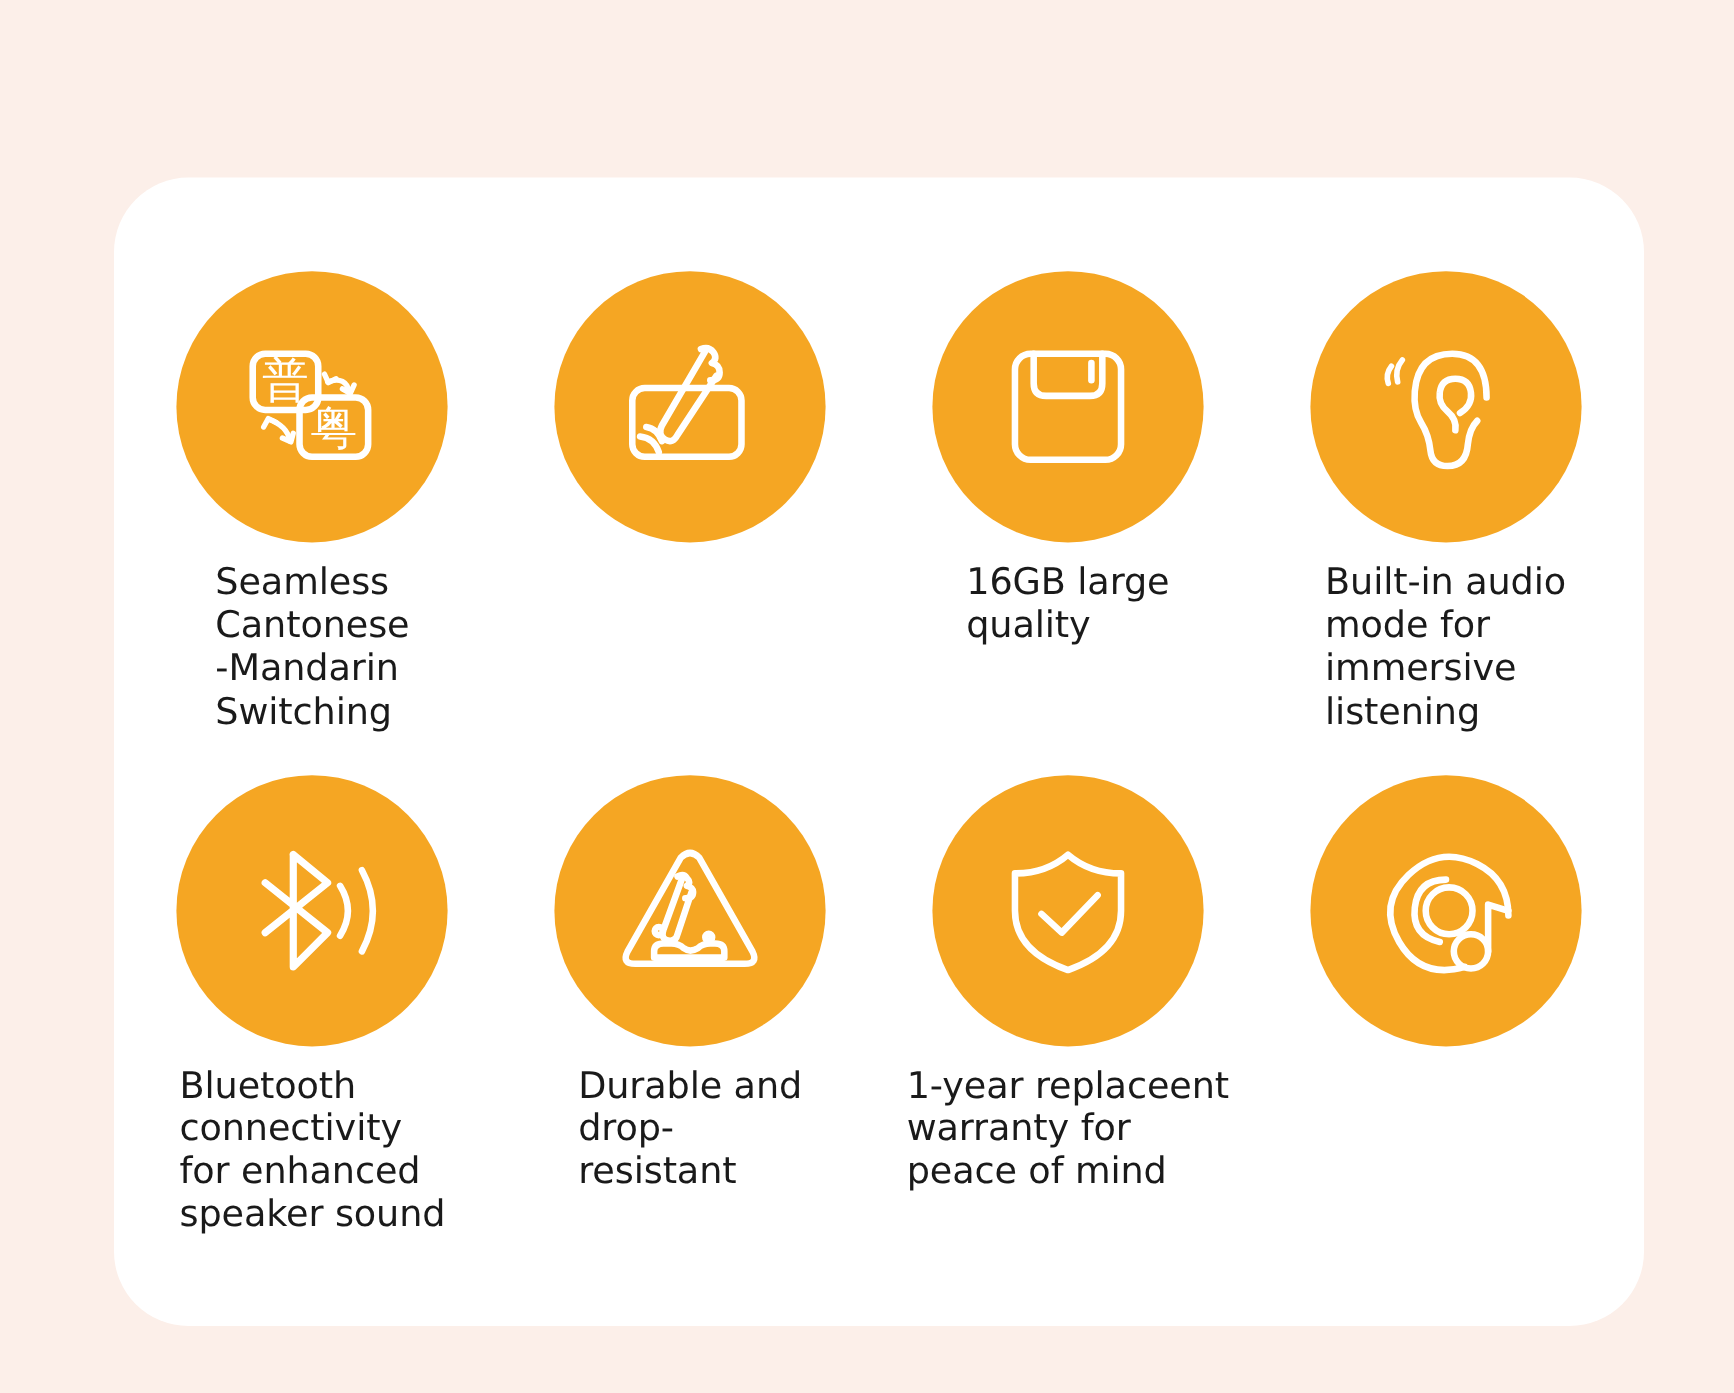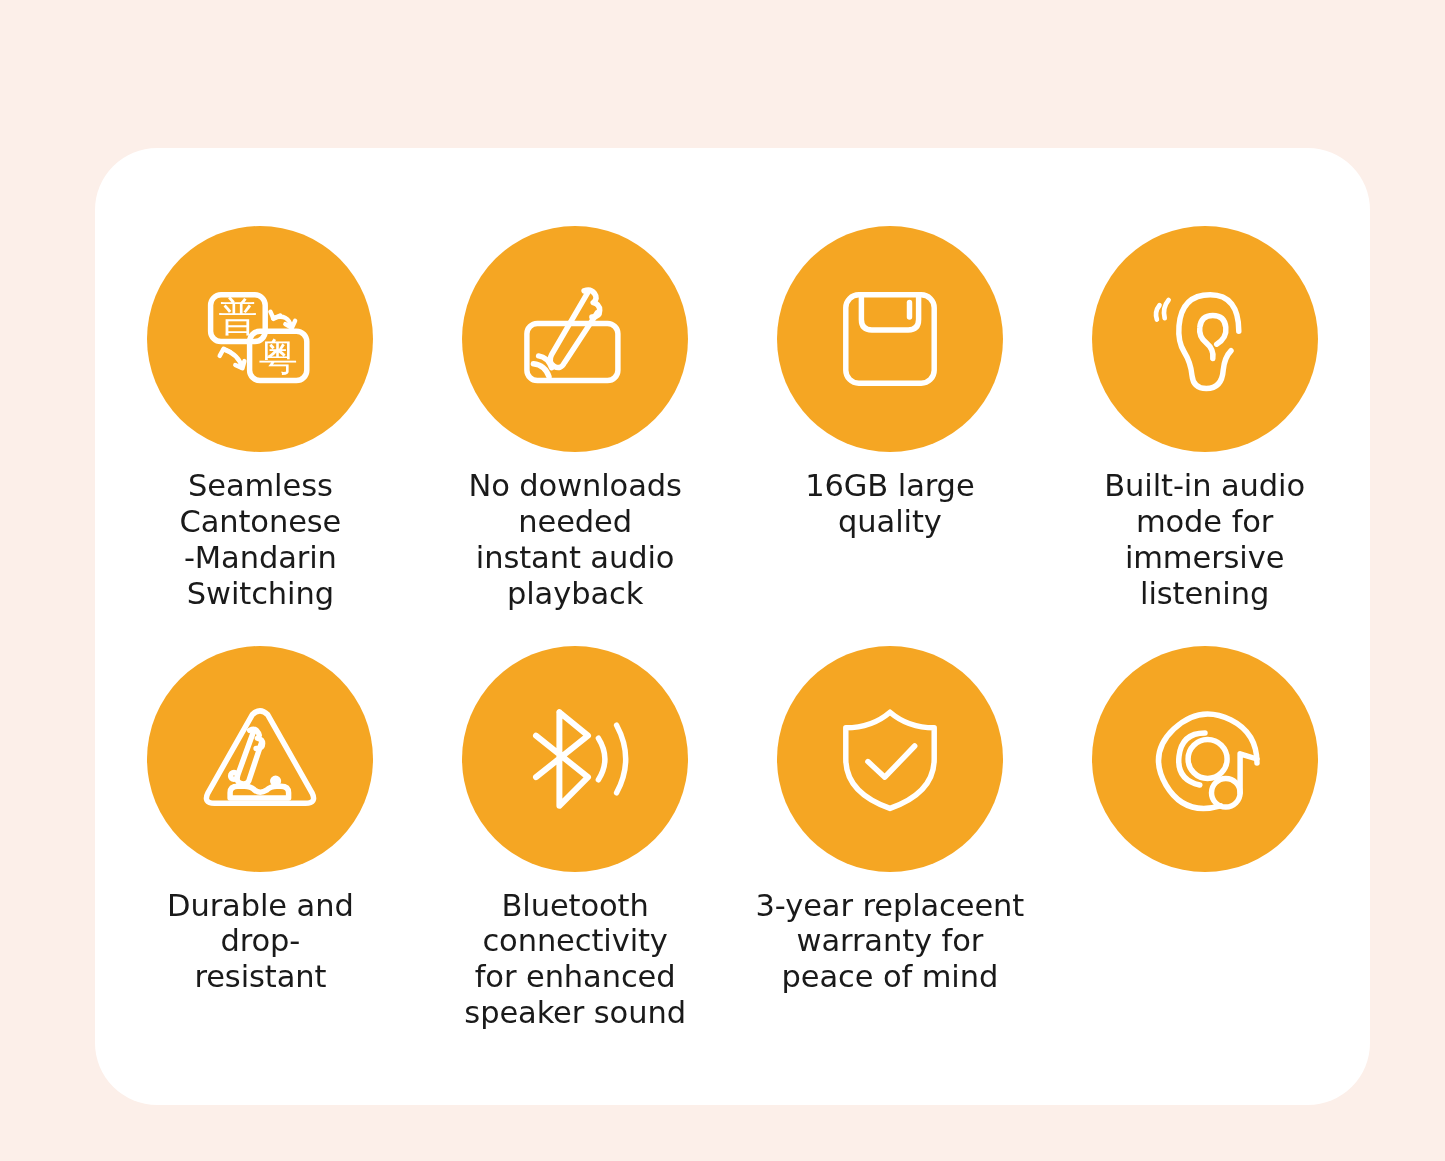--- a/index.html
+++ b/index.html
@@ -62,21 +62,20 @@
   }
 
   .icon-circle svg {
     display: block;
     width: 130px;
     height: 130px;
   }
 
   .feature-caption {
     margin-top: 16px;
-    text-align: center;
     color: #1a1a1a;
     font-size: 30.5px;
     line-height: 1.18;
     letter-spacing: -0.1px;
     white-space: pre-line;
     font-family: "DejaVu Sans", sans-serif;
   }
 
   .cjk-glyph {
     font-family: "DejaVu Sans", sans-serif;
@@ -122,24 +121,20 @@
           <svg viewBox="0 0 100 100" xmlns="http://www.w3.org/2000/svg">
             <g fill="none" stroke="#ffffff" stroke-width="4.2" stroke-linecap="round" stroke-linejoin="round">
               <rect x="13" y="38" width="70" height="44" rx="8"></rect>
               <path d="M57,13 q5,-2 8,2 q3,4 -1,7 q5,1 5,6 q0,5 -6,5"></path>
               <path d="M60,14 L32,62 q-3,6 2,9 q5,3 8,-3 L67,30"></path>
               <path d="M22,63 q7,1 10,9"></path>
               <path d="M18,69 q9,1 12,10"></path>
             </g>
           </svg>
         </div>
-        <div class="feature-caption">No downloads
-needed
-instant audio
-playback</div>
       </div>
 
       <div class="feature-item">
         <div class="icon-circle">
           <svg viewBox="0 0 100 100" xmlns="http://www.w3.org/2000/svg">
             <g fill="none" stroke="#ffffff" stroke-width="4.2" stroke-linecap="round" stroke-linejoin="round">
               <rect x="16" y="16" width="68" height="68" rx="10"></rect>
               <path d="M28,16 L28,35 q0,8 8,8 L64,43 q8,0 8,-8 L72,16"></path>
               <line x1="65" y1="22" x2="65" y2="33"></line>
             </g>
@@ -159,20 +154,38 @@
             <g fill="none" stroke="#ffffff" stroke-width="3.6" stroke-linecap="round">
               <path d="M22,20 q-5,6 -3,14"></path>
               <path d="M15,24 q-4,5 -2,11"></path>
             </g>
           </svg>
         </div>
         <div class="feature-caption">Built-in audio
 mode for
 immersive
 listening</div>
+      </div>
+
+      <div class="feature-item">
+        <div class="icon-circle">
+          <svg viewBox="0 0 100 100" xmlns="http://www.w3.org/2000/svg">
+            <g fill="none" stroke="#ffffff" stroke-width="4.6" stroke-linecap="round" stroke-linejoin="round">
+              <path d="M38,14 L38,86 L60,64 L20,32 M20,64 L60,32 L38,14"></path>
+            </g>
+            <g fill="none" stroke="#ffffff" stroke-width="4.2" stroke-linecap="round">
+              <path d="M68,34 q10,16 0,32"></path>
+              <path d="M82,24 q14,26 0,52"></path>
+            </g>
+          </svg>
+        </div>
+        <div class="feature-caption">Bluetooth
+connectivity
+for enhanced
+speaker sound</div>
       </div>
 
       <div class="feature-item">
         <div class="icon-circle">
           <svg viewBox="0 0 100 100" xmlns="http://www.w3.org/2000/svg">
             <g fill="none" stroke="#ffffff" stroke-width="4.2" stroke-linecap="round" stroke-linejoin="round">
               <path d="M44,16 q6,-6 12,0 L90,76 q4,8 -5,8 L15,84 q-9,0 -5,-8 Z"></path>
               <path d="M42,28 q4,-2 6,1 q3,3 0,5 q4,1 4,4 q0,4 -5,4"></path>
               <path d="M45,29 L33,62 q-2,6 3,7 q5,1 6,-4 L51,38"></path>
               <path d="M27,76 q0,-5 6,-5 L38,71 q5,0 8,3 q4,3 9,0 q3,-3 8,-3 L66,71 q6,0 6,5 L72,80 L27,80 Z"></path>
@@ -182,45 +195,27 @@
           </svg>
         </div>
         <div class="feature-caption">Durable and
 drop-
 resistant</div>
       </div>
 
       <div class="feature-item">
         <div class="icon-circle">
           <svg viewBox="0 0 100 100" xmlns="http://www.w3.org/2000/svg">
-            <g fill="none" stroke="#ffffff" stroke-width="4.6" stroke-linecap="round" stroke-linejoin="round">
-              <path d="M38,14 L38,86 L60,64 L20,32 M20,64 L60,32 L38,14"></path>
-            </g>
-            <g fill="none" stroke="#ffffff" stroke-width="4.2" stroke-linecap="round">
-              <path d="M68,34 q10,16 0,32"></path>
-              <path d="M82,24 q14,26 0,52"></path>
-            </g>
-          </svg>
-        </div>
-        <div class="feature-caption">Bluetooth
-connectivity
-for enhanced
-speaker sound</div>
-      </div>
-
-      <div class="feature-item">
-        <div class="icon-circle">
-          <svg viewBox="0 0 100 100" xmlns="http://www.w3.org/2000/svg">
             <g fill="none" stroke="#ffffff" stroke-width="4.2" stroke-linecap="round" stroke-linejoin="round">
               <path d="M50,14 q-14,12 -34,12 L16,50 q0,26 34,38 q34,-12 34,-38 L84,26 q-20,0 -34,-12 Z"></path>
               <path d="M33,52 L46,64 L69,40"></path>
             </g>
           </svg>
         </div>
-        <div class="feature-caption">3-year replaceent
+        <div class="feature-caption">1-year replaceent
 warranty for
 peace of mind</div>
       </div>
 
       <div class="feature-item">
         <div class="icon-circle">
           <svg viewBox="0 0 100 100" xmlns="http://www.w3.org/2000/svg">
             <g fill="none" stroke="#ffffff" stroke-width="4.2" stroke-linecap="round" stroke-linejoin="round">
               <path d="M62,86 q-28,8 -42,-16 q-14,-24 6,-43 q20,-19 44,-7 q20,10 20,33"></path>
               <path d="M50,30 q-18,0 -20,18 q-2,18 16,22"></path>

